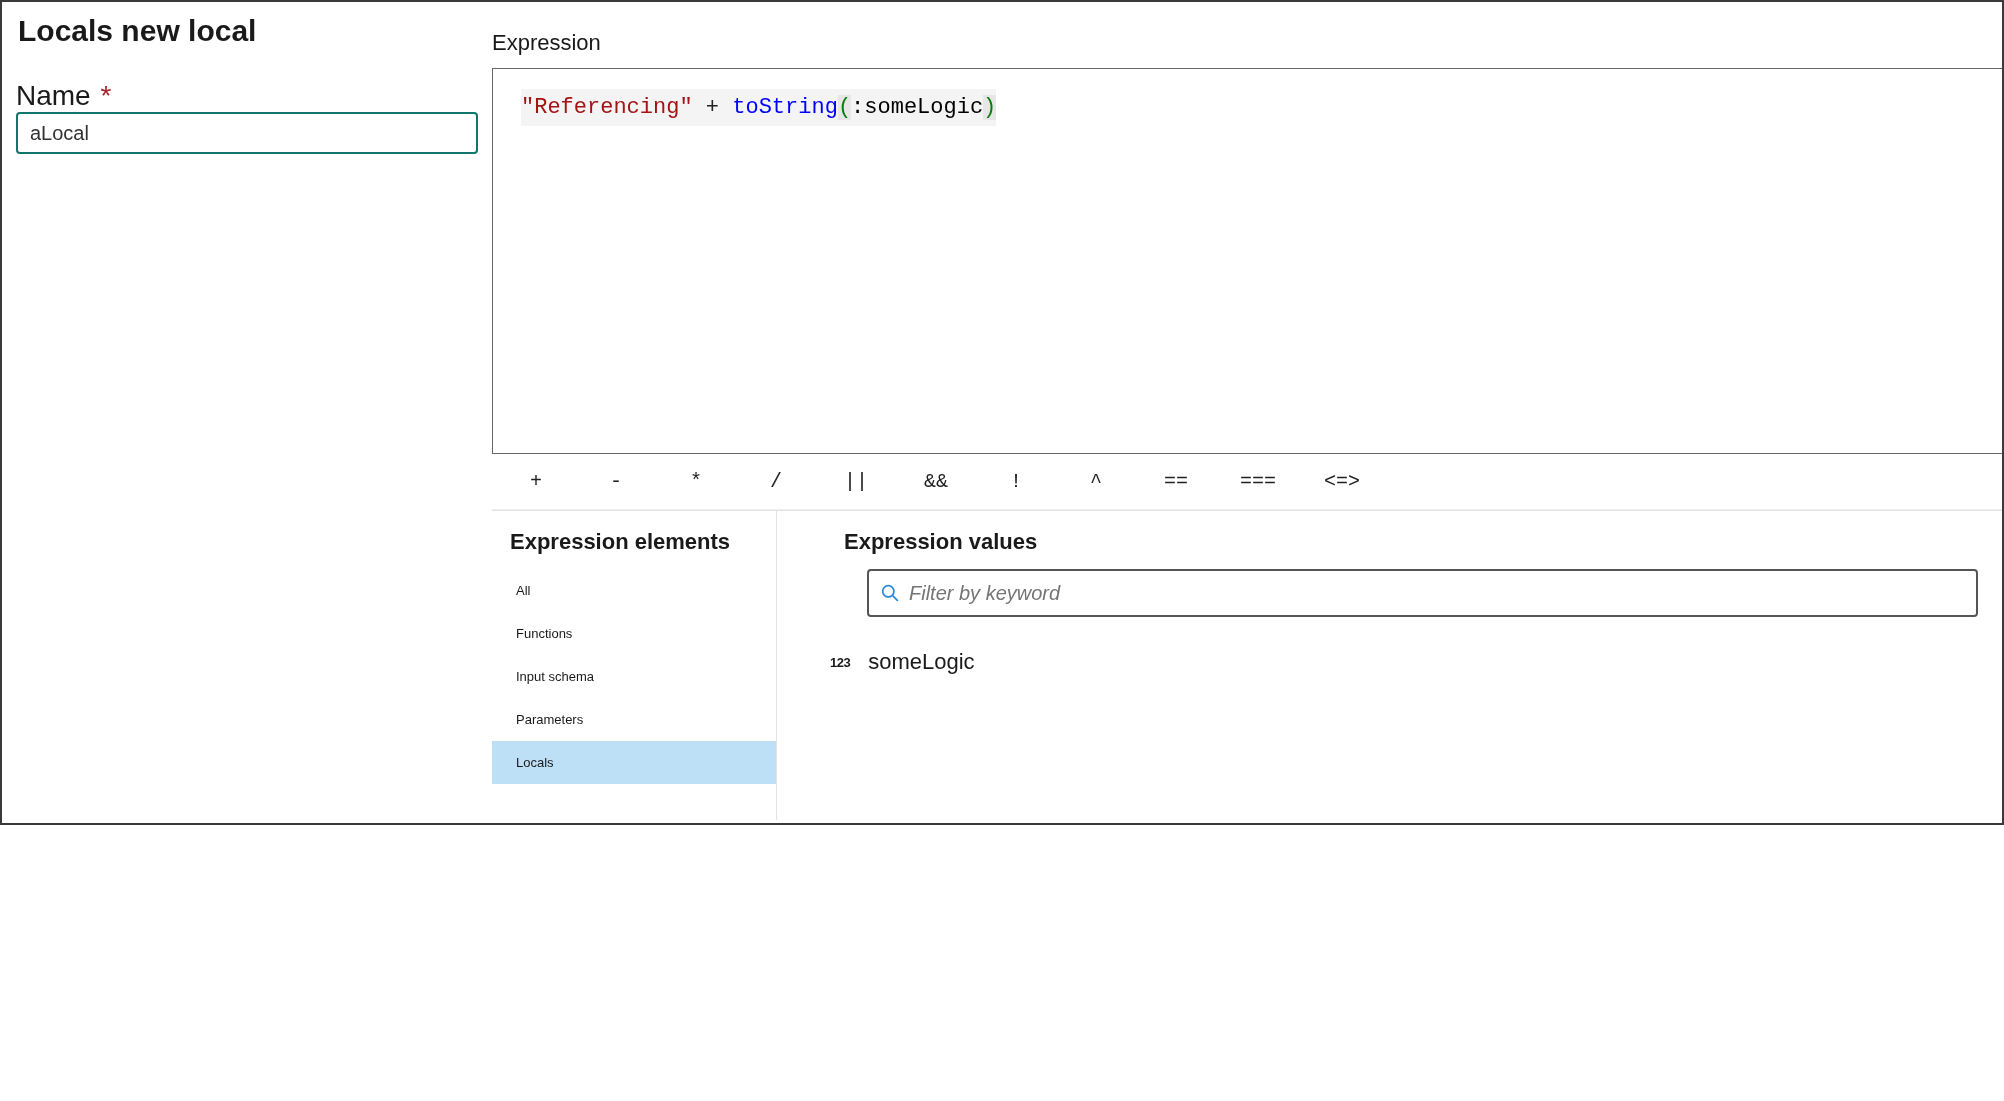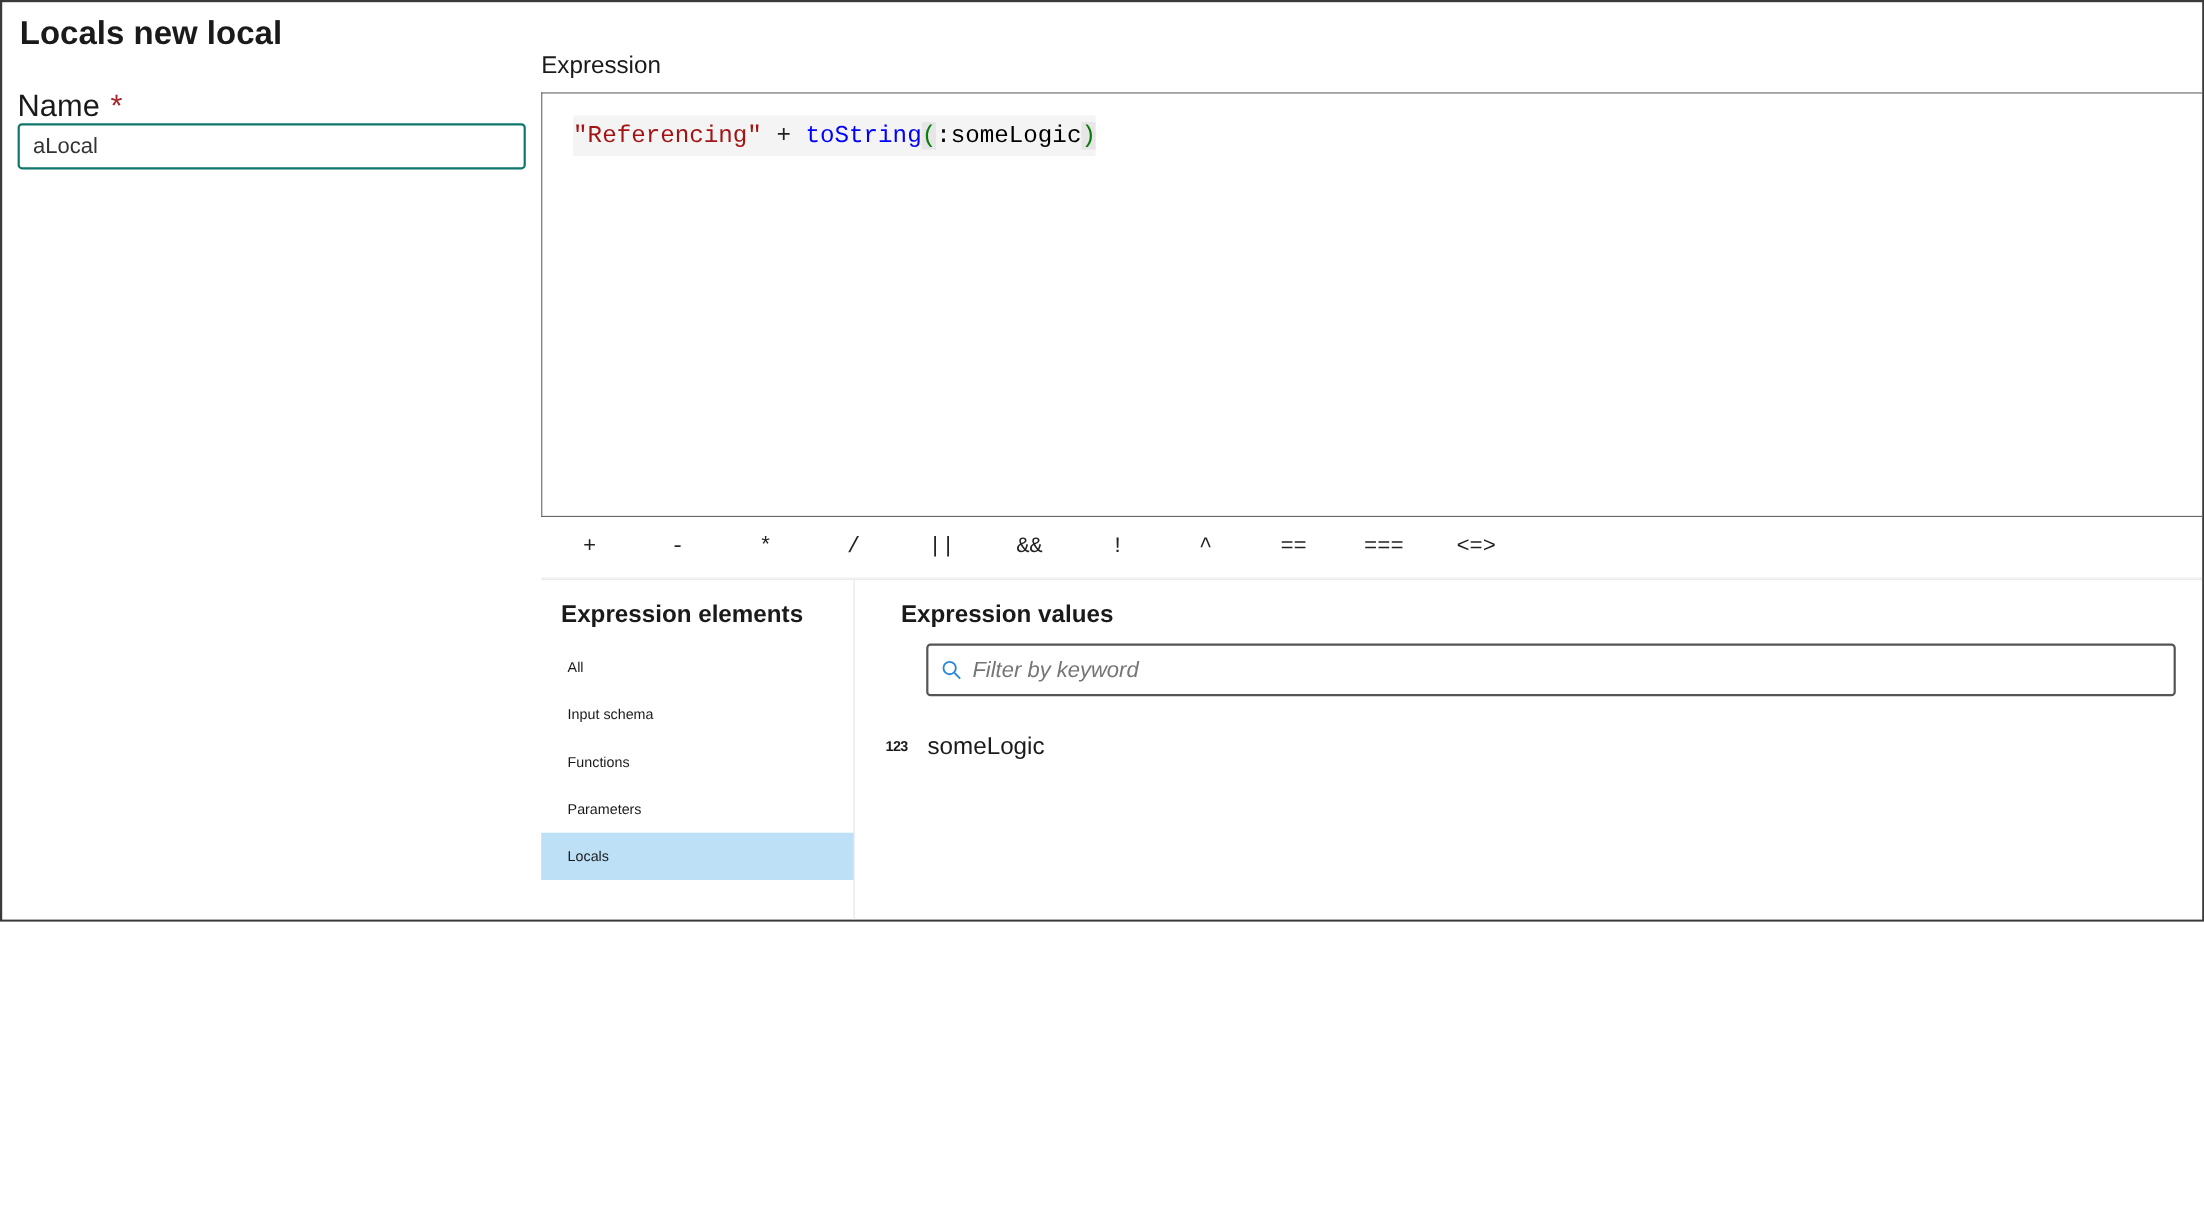--- a/index.html
+++ b/index.html
@@ -37,21 +37,21 @@
       height: 42px;
       border: 2px solid #0f766e;
       border-radius: 4px;
       padding: 6px 12px;
       font-size: 20px;
       color: #333;
       outline: none;
     }
     .right-panel {
       flex: 1;
-      padding-top: 44px;
+      padding-top: 28px;
       display: flex;
       flex-direction: column;
       min-width: 0;
     }
     .expr-label {
       font-size: 22px;
       font-weight: 400;
       margin-bottom: 12px;
     }
     .expr-editor {
@@ -104,20 +104,21 @@
       transform: translateX(-50%);
       bottom: -20px;
       width: 28px;
       height: 4px;
       background: #111;
     }
     .helper {
       display: flex;
       border-top: 1px solid #e3e3e3;
       min-height: 310px;
+      gap: 25px;
     }
     .elements {
       width: 285px;
       border-right: 1px solid #e3e3e3;
       padding-top: 18px;
     }
     .section-title {
       font-size: 22px;
       font-weight: 600;
       padding: 0 18px 14px;
@@ -207,22 +208,22 @@
         <button class="op-btn op-active">==</button>
         <button class="op-btn">===</button>
         <button class="op-btn">&lt;=&gt;</button>
       </div>
 
     <div class="helper">
       <div class="elements">
         <div class="section-title">Expression elements</div>
         <ul class="elements-list">
             <li>All</li>
+            <li>Functions</li>
             <li>Input schema</li>
-            <li>Functions</li>
             <li>Parameters</li>
             <li class="selected">Locals</li>
           </ul>
       </div>
       <div class="values">
         <div class="section-title">Expression values</div>
         <div class="search-wrap">
           <svg class="search-icon" viewBox="0 0 16 16">
             <circle cx="6.5" cy="6.5" r="5" fill="none" stroke="currentColor" stroke-width="1.5"></circle>
             <line x1="10.5" y1="10.5" x2="15" y2="15" stroke="currentColor" stroke-width="1.5"></line>

